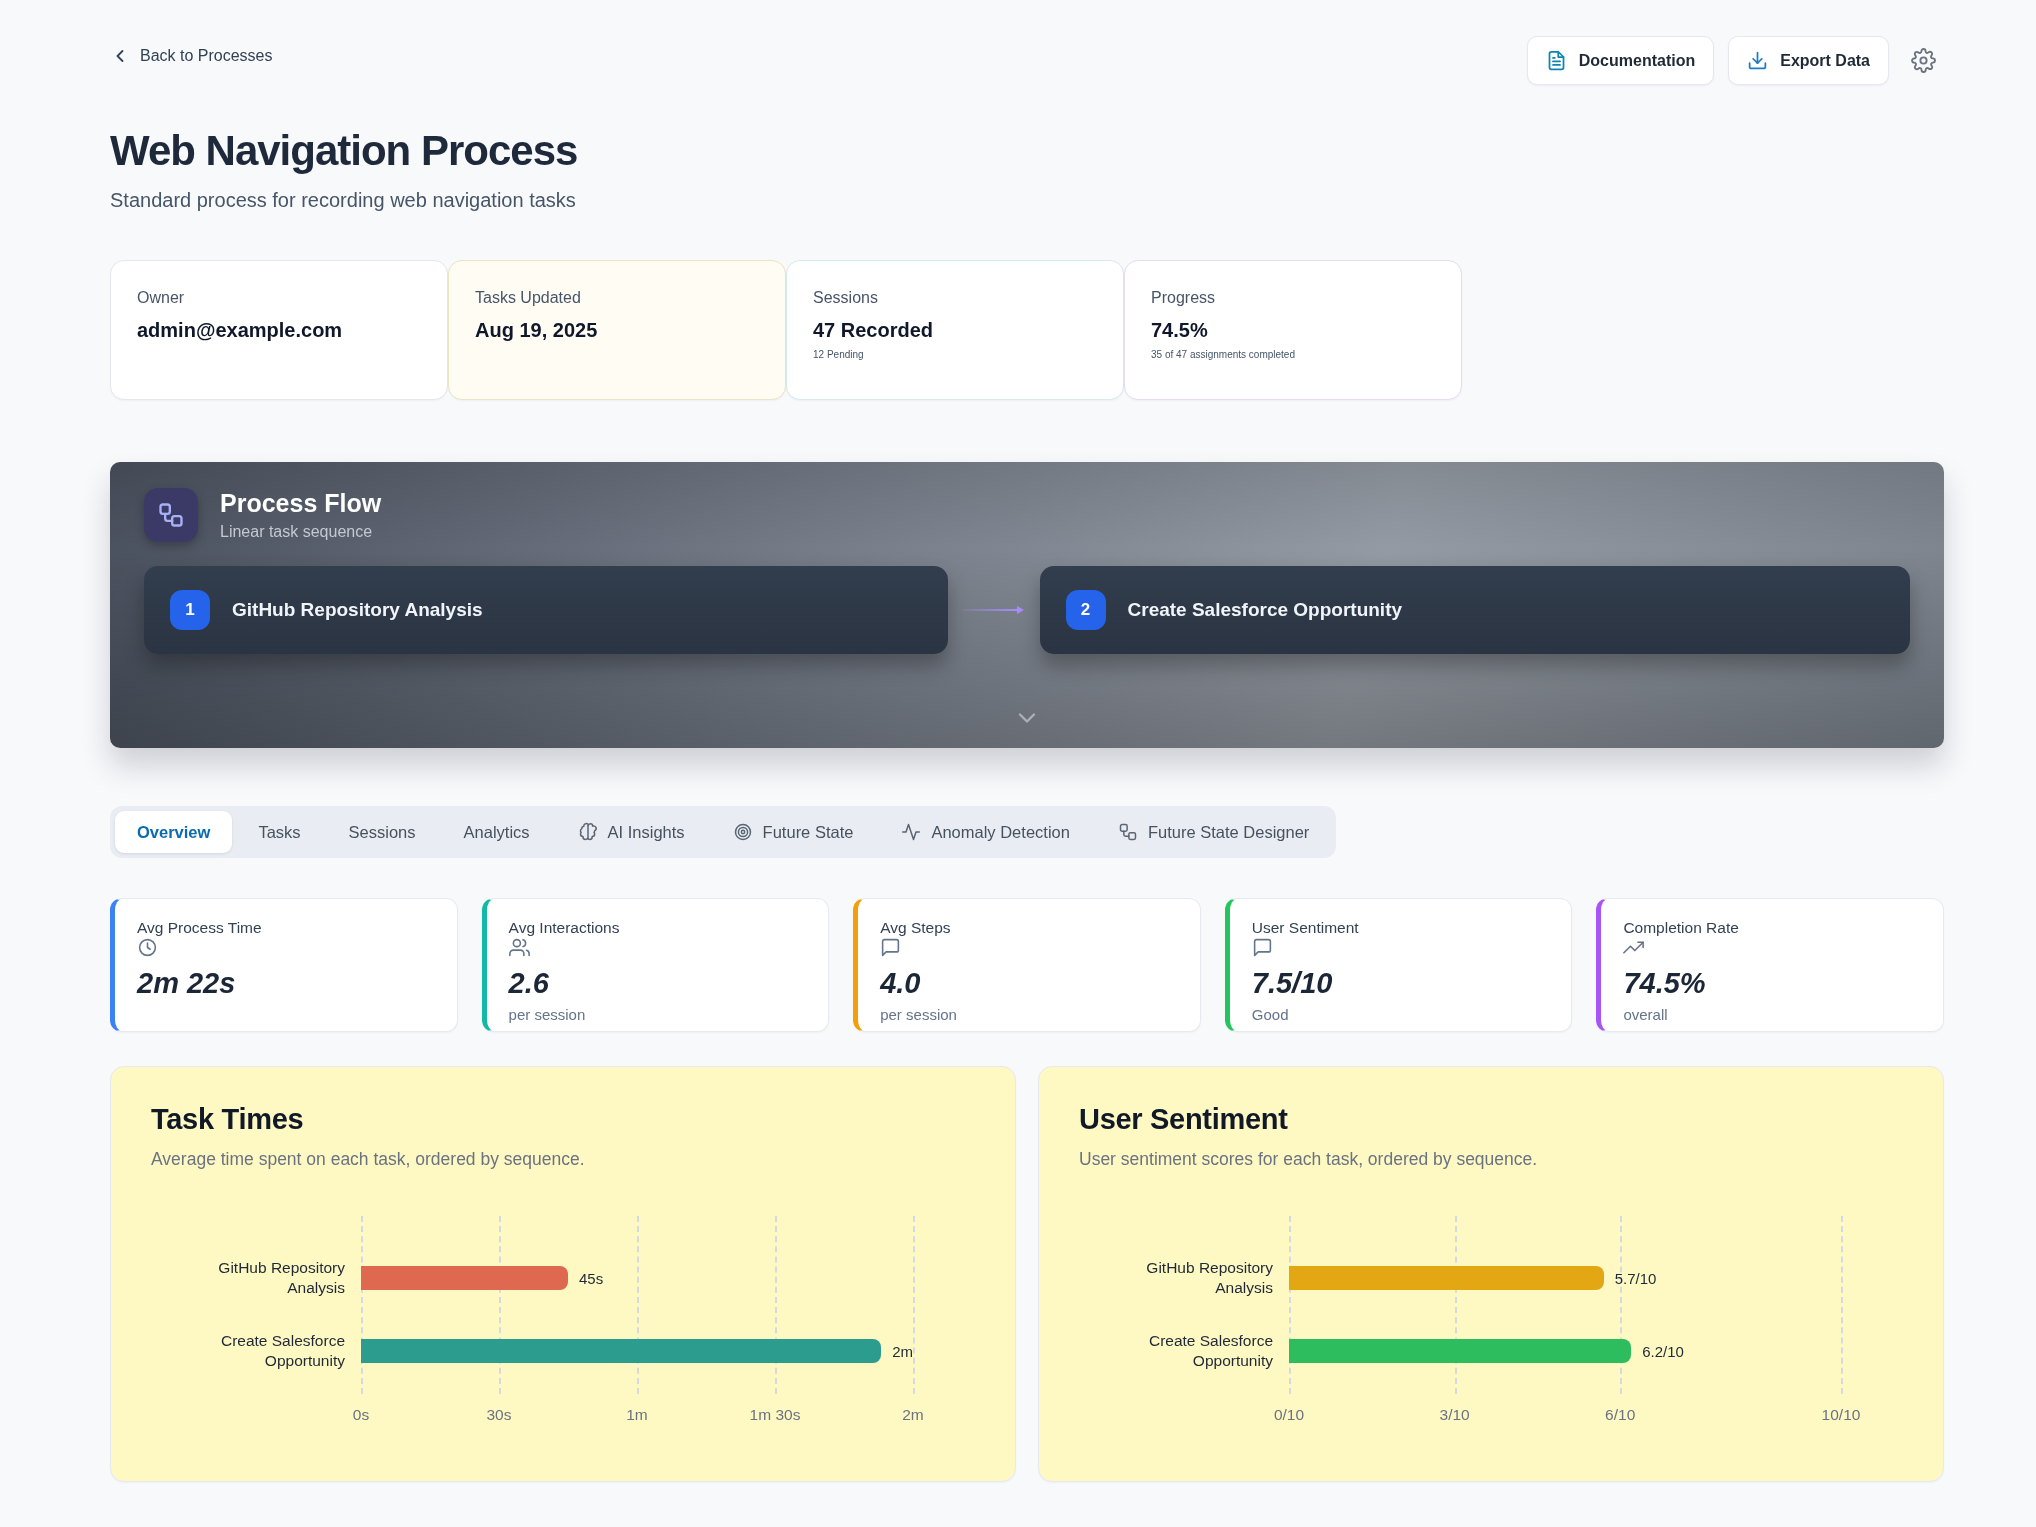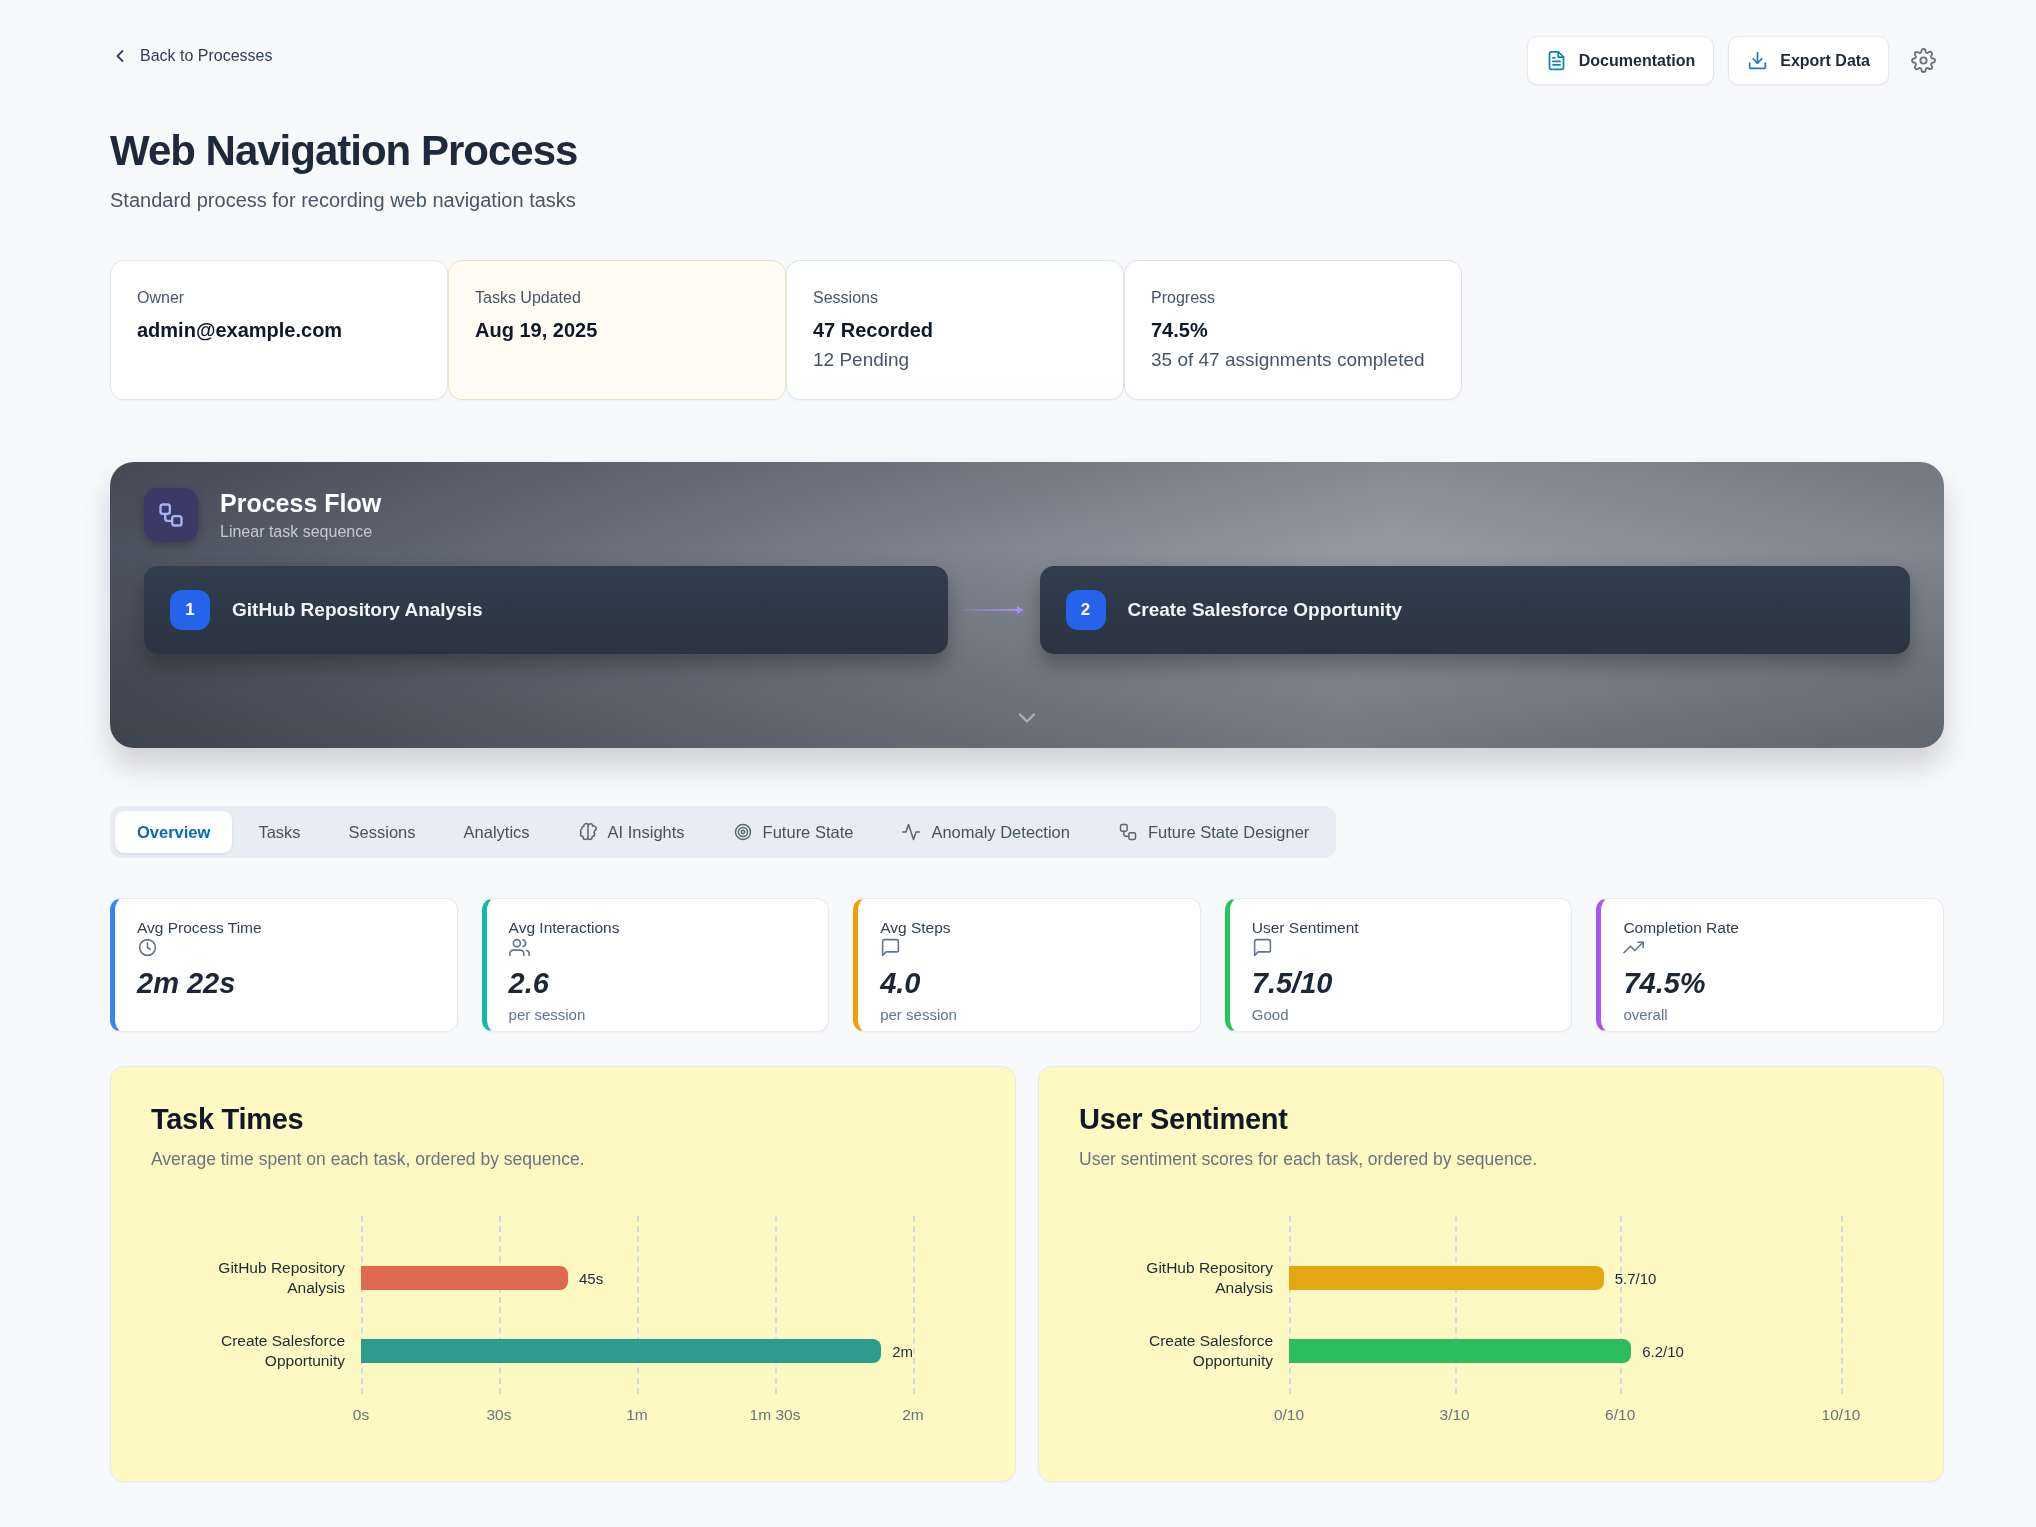--- a/index.html
+++ b/index.html
@@ -16,24 +16,24 @@
 
   
   .page-title { margin-top:42px; font-size:42px; font-weight:700; letter-spacing:-1px; color:#1e293b; }
   .page-subtitle { margin-top:14px; font-size:20px; color:#475569; }
 
   
   .info-row { margin-top:48px; display:flex; }
   .info-card { width:338px; height:140px; background:#fff; border:1px solid #e4e8ee; border-radius:14px; padding:28px 26px; box-shadow:0 1px 2px rgba(16,24,40,.04); }
   .info-label { font-size:16px; color:#475569; }
   .info-value { margin-top:12px; font-size:20px; font-weight:700; color:#0f172a; }
-  .info-sub { margin-top:7px; font-size:19px; color:#475569; }
-
-  
-  .process-card { margin-top:62px; height:286px; border-radius:24px; position:relative; overflow:hidden;
+  .info-sub { margin-top:7px; font-size:10px; color:#475569; }
+
+  
+  .process-card { margin-top:62px; height:286px; border-radius:10px; position:relative; overflow:hidden;
     background:linear-gradient(to bottom, rgba(0,0,0,.10), rgba(0,0,0,0) 30%, rgba(0,0,0,.22)),
                linear-gradient(105deg, #4a515e 0%, #757c88 38%, #949aa3 68%, #7c838d 100%);
     box-shadow:0 18px 30px rgba(15,23,42,.18); }
   .process-head { display:flex; align-items:center; gap:22px; padding:26px 34px 0 34px; }
   .process-icon { width:54px; height:54px; border-radius:14px; background:#3b3a66; display:flex; align-items:center; justify-content:center; box-shadow:0 4px 10px rgba(0,0,0,.25); }
   .process-title { font-size:25px; font-weight:700; color:#ffffff; }
   .process-sub { margin-top:5px; font-size:16px; color:#c3c9d2; }
   .task-row { display:flex; align-items:center; padding:0 34px; margin-top:24px; }
   .task-box { height:88px; border-radius:14px; background:linear-gradient(#323d4d,#2a3443); display:flex; align-items:center; gap:22px; padding:0 26px; box-shadow:0 12px 20px rgba(0,0,0,.28); cursor:pointer; }
   .task-box.first { flex:0 0 45.5%; }

